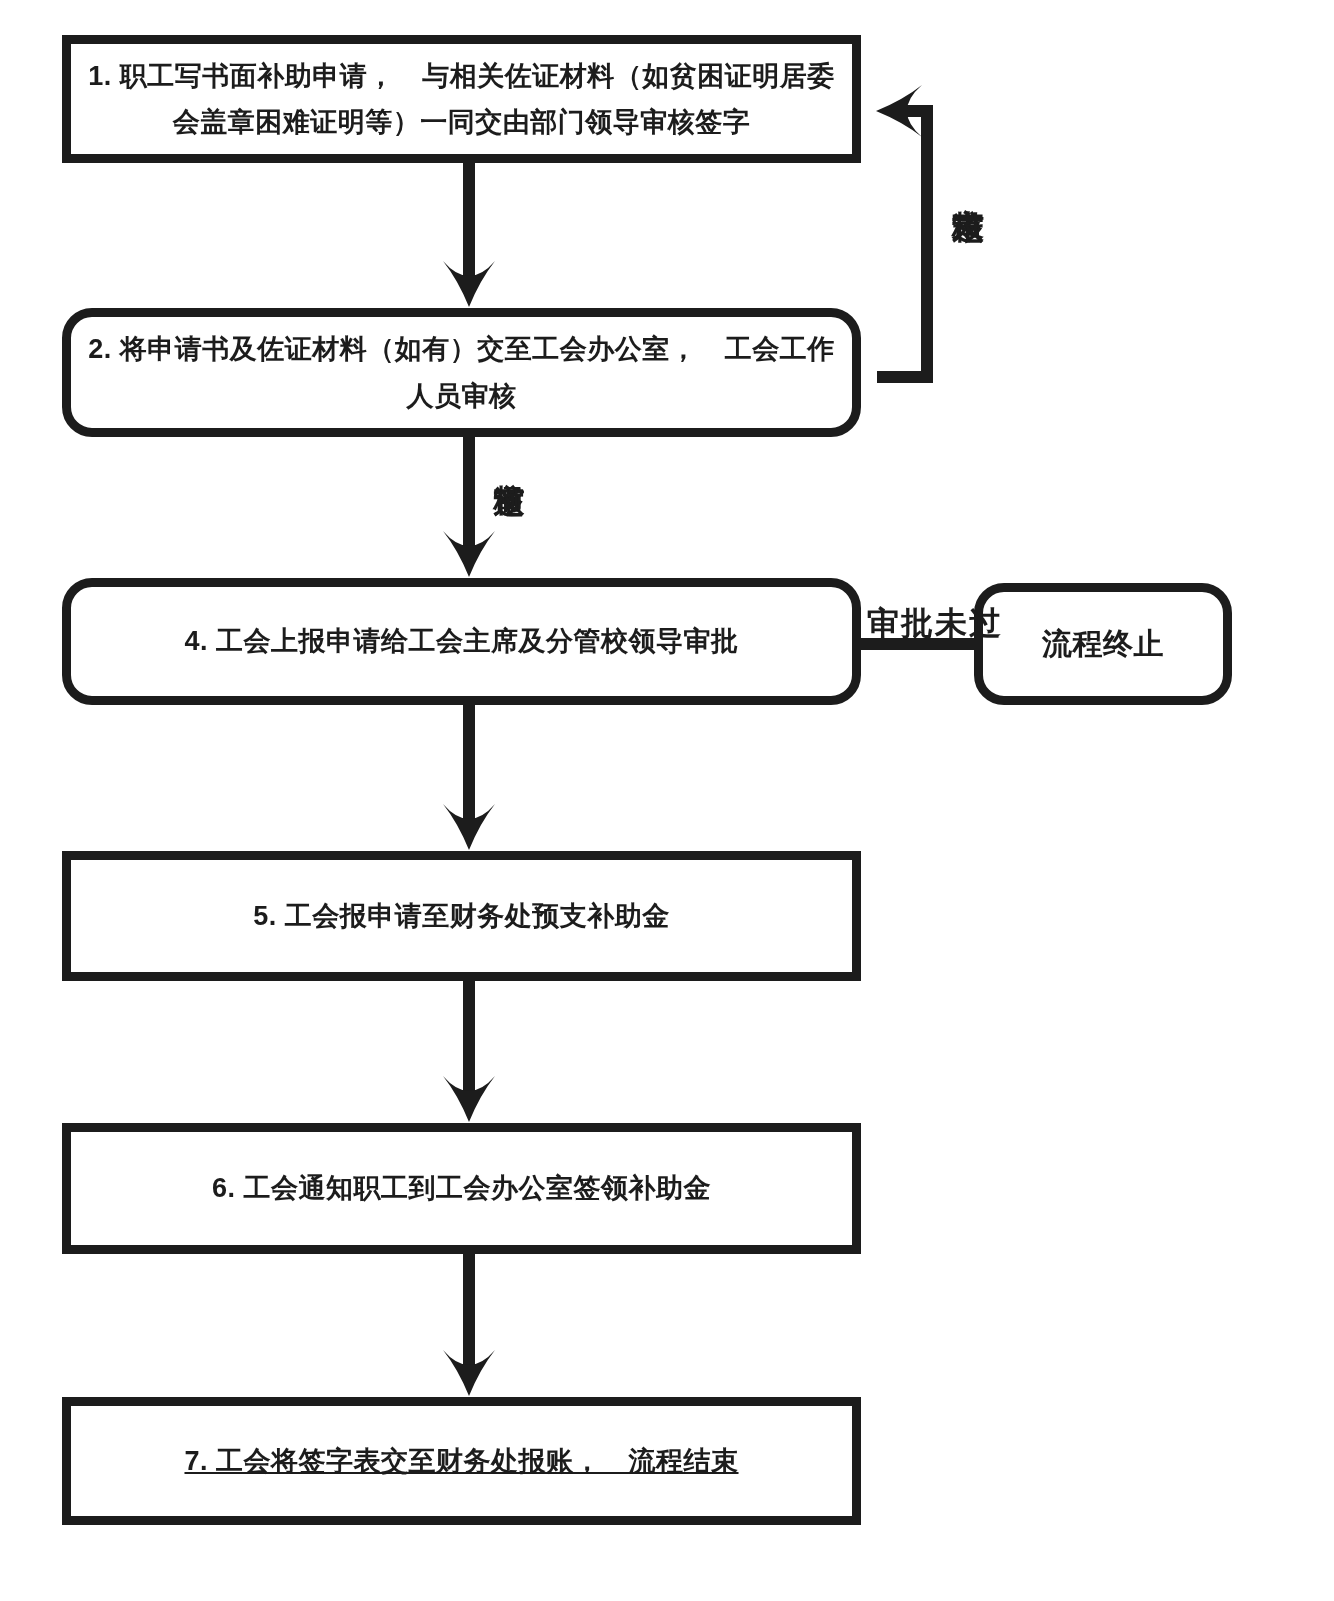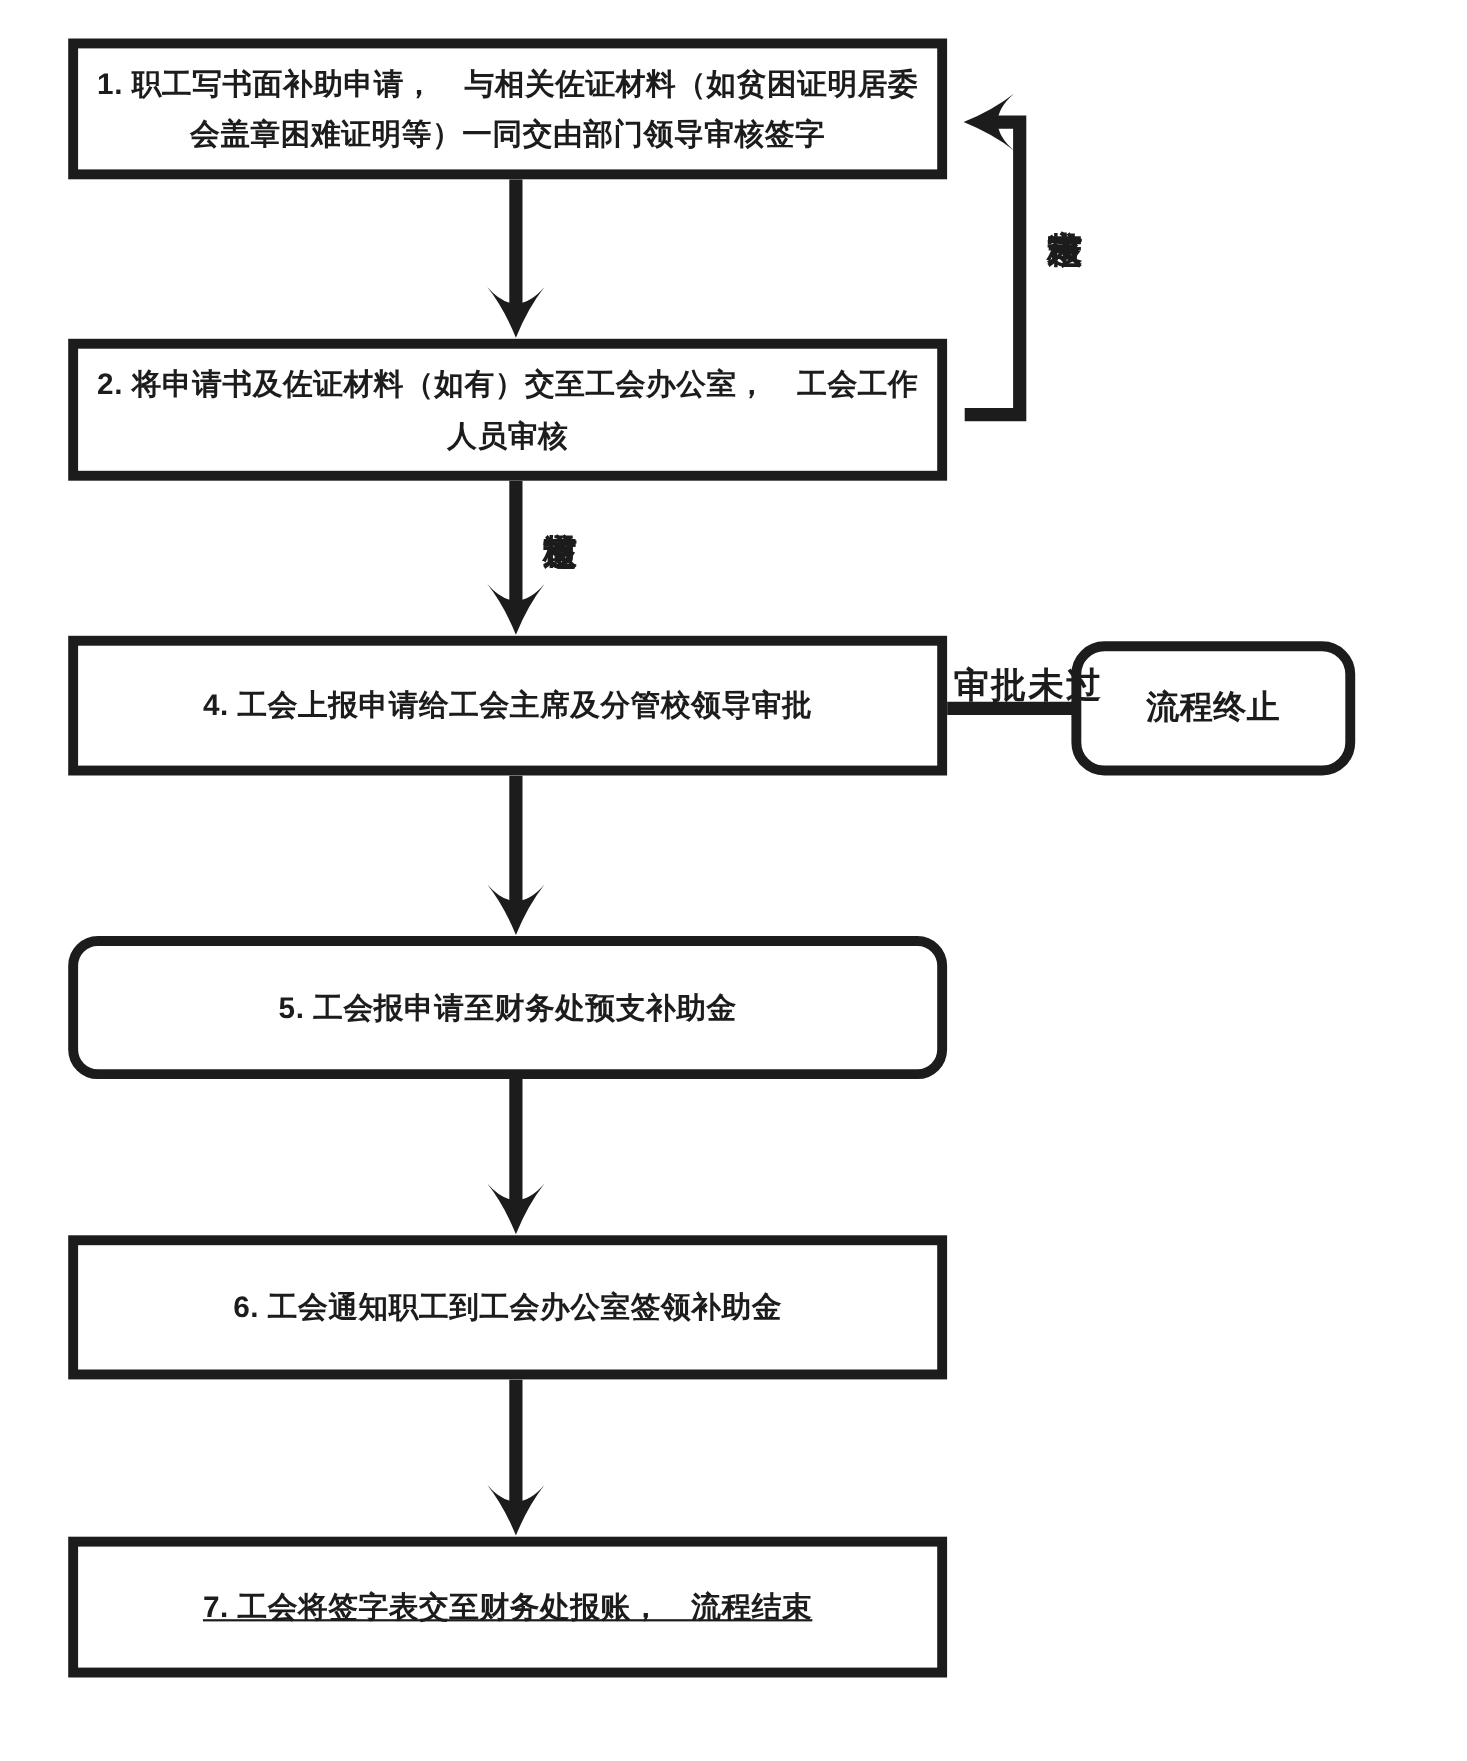--- a/index.html
+++ b/index.html
@@ -42,23 +42,23 @@
     align-items: center;
     justify-content: center;
     text-align: center;
     font-weight: bold;
     font-size: 27px;
     line-height: 1.72;
     padding: 0 15px;
     letter-spacing: 0.5px;
   }
   .node-1 { left: 62px; top: 35px;   width: 799px; height: 128px; }
-  .node-2 { left: 62px; top: 308px;  width: 799px; height: 129px; }
-  .node-4 { left: 62px; top: 578px;  width: 799px; height: 127px; }
-  .node-5 { left: 62px; top: 851px;  width: 799px; height: 130px; border-radius: 27px; }
+  .node-2 { left: 62px; top: 308px;  width: 799px; height: 129px; border-radius: 30px; }
+  .node-4 { left: 62px; top: 578px;  width: 799px; height: 127px; border-radius: 30px; }
+  .node-5 { left: 62px; top: 851px;  width: 799px; height: 130px; }
   .node-6 { left: 62px; top: 1123px; width: 799px; height: 131px; }
   .node-7 { left: 62px; top: 1397px; width: 799px; height: 128px; text-decoration: underline; }
   .node-terminal {
     left: 974px; top: 583px; width: 258px; height: 122px;
     font-size: 30px; padding: 0 10px; border-radius: 30px;
   }
   .edge-label {
     position: absolute;
     font-weight: bold;
     font-size: 32px;

